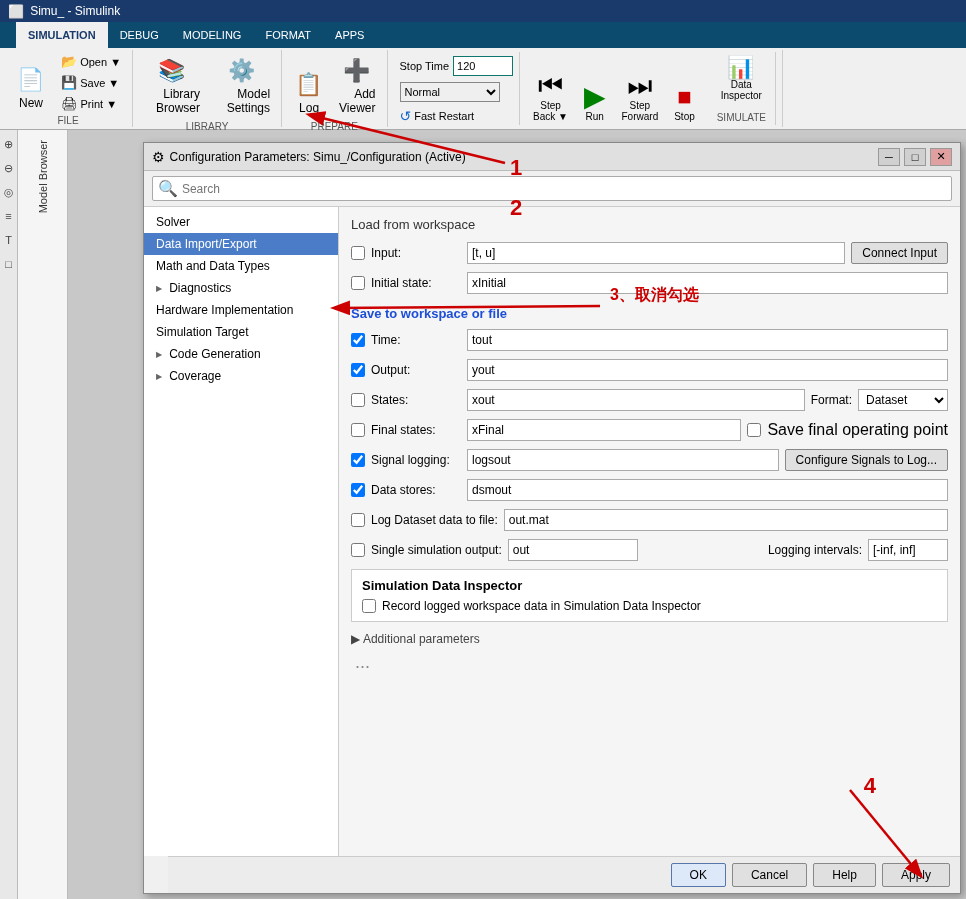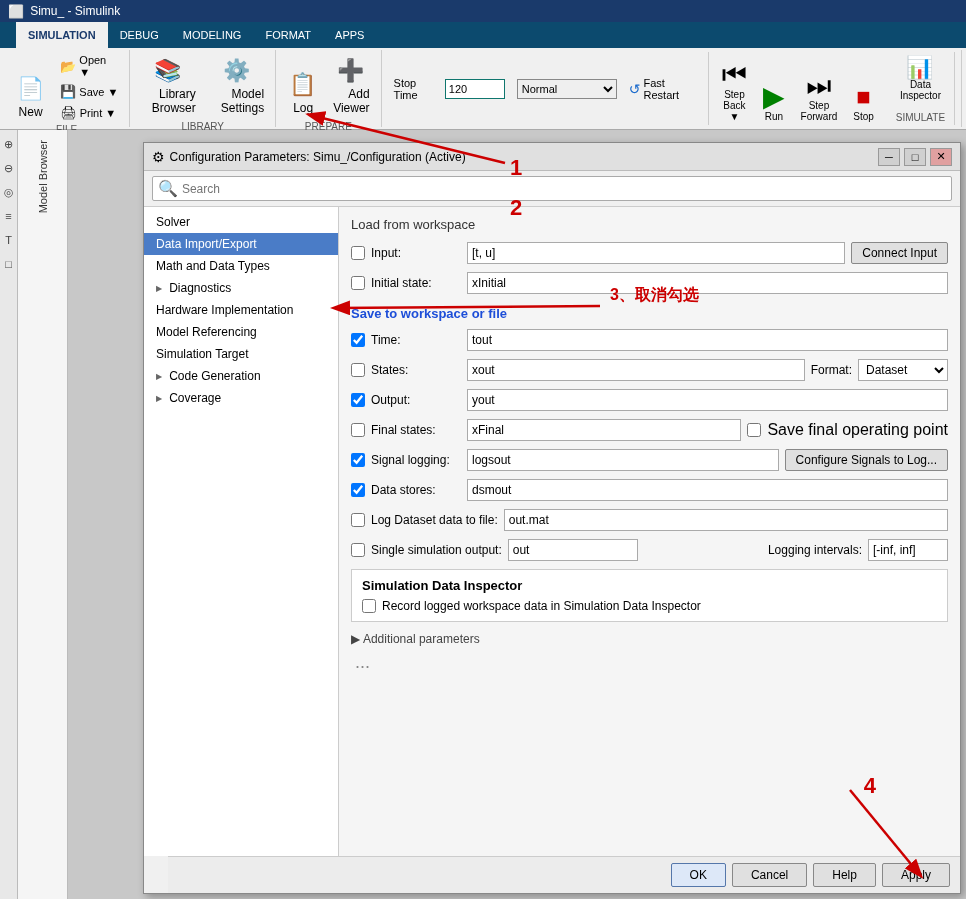--- a/index.html
+++ b/index.html
@@ -102,22 +102,22 @@
       cursor: pointer;
       padding: 1px 4px;
       border: 1px solid transparent;
       border-radius: 2px;
     }
     .ribbon-small-btn .icon { margin-right: 3px; font-size: 13px; }
 
     
     .stop-time-area {
       display: flex;
-      flex-direction: row;
-      gap: 12px;
+      flex-direction: column;
+      gap: 6px;
       padding: 4px 6px;
       border-right: 1px solid #ccc;
     }
     .stop-time-row {
       display: flex;
       align-items: center;
       gap: 4px;
       font-size: 11px;
     }
     .stop-time-row label { font-size: 11px; }
@@ -694,23 +694,20 @@
         <div class="nav-item">
           <span>Math and Data Types</span>
         </div>
         <div class="nav-item has-arrow">
           <span>Diagnostics</span>
         </div>
         <div class="nav-item">
           <span>Hardware Implementation</span>
         </div>
         <div class="nav-item">
-          <span>Model Referencing</span>
-        </div>
-        <div class="nav-item">
           <span>Simulation Target</span>
         </div>
         <div class="nav-item has-arrow">
           <span>Code Generation</span>
         </div>
         <div class="nav-item has-arrow">
           <span>Coverage</span>
         </div>
       </div>
 
@@ -730,42 +727,42 @@
           <label>Initial state:</label>
           <input type="text" class="form-input" value="xInitial" style="">
         </div>
 
         <div class="section-divider">Save to workspace or file</div>
 
         <div class="form-row">
           <input type="checkbox" class="form-checkbox" checked="" style="">
           <label>Time:</label>
           <input type="text" class="form-input" value="tout" style="">
+        </div>
+
+        <div class="form-row">
+          <input type="checkbox" class="form-checkbox" checked="" style="">
+          <label>Output:</label>
+          <input type="text" class="form-input" value="yout" style="">
         </div>
 
         <div class="form-row">
           <input type="checkbox" class="form-checkbox" style="">
           <label>States:</label>
           <input type="text" class="form-input" value="xout" style="">
           <div class="format-row">
             <span class="format-label">Format:</span>
             <select class="format-select">
               <option>Dataset</option>
               <option>Array</option>
             </select>
           </div>
         </div>
 
         <div class="form-row">
-          <input type="checkbox" class="form-checkbox" checked="" style="">
-          <label>Output:</label>
-          <input type="text" class="form-input" value="yout" style="">
-        </div>
-
-        <div class="form-row">
           <input type="checkbox" class="form-checkbox" style="">
           <label>Final states:</label>
           <input type="text" class="form-input" value="xFinal" style="">
           <div class="row-right">
             <input type="checkbox" class="form-checkbox" style="">
             <span>Save final operating point</span>
           </div>
         </div>
 
         <div class="form-row">

